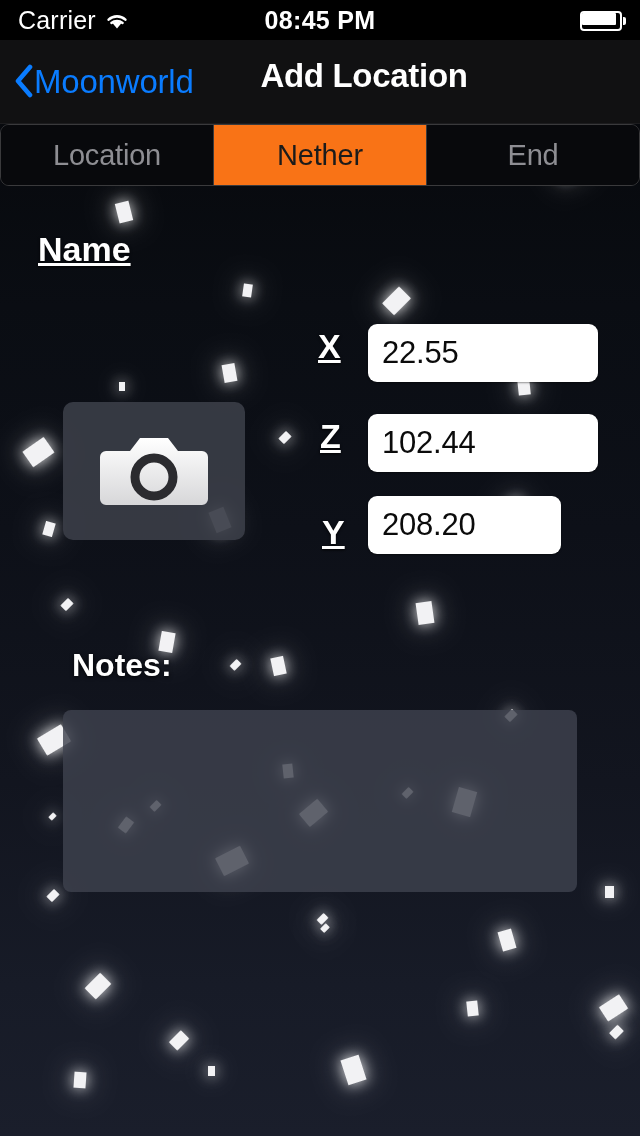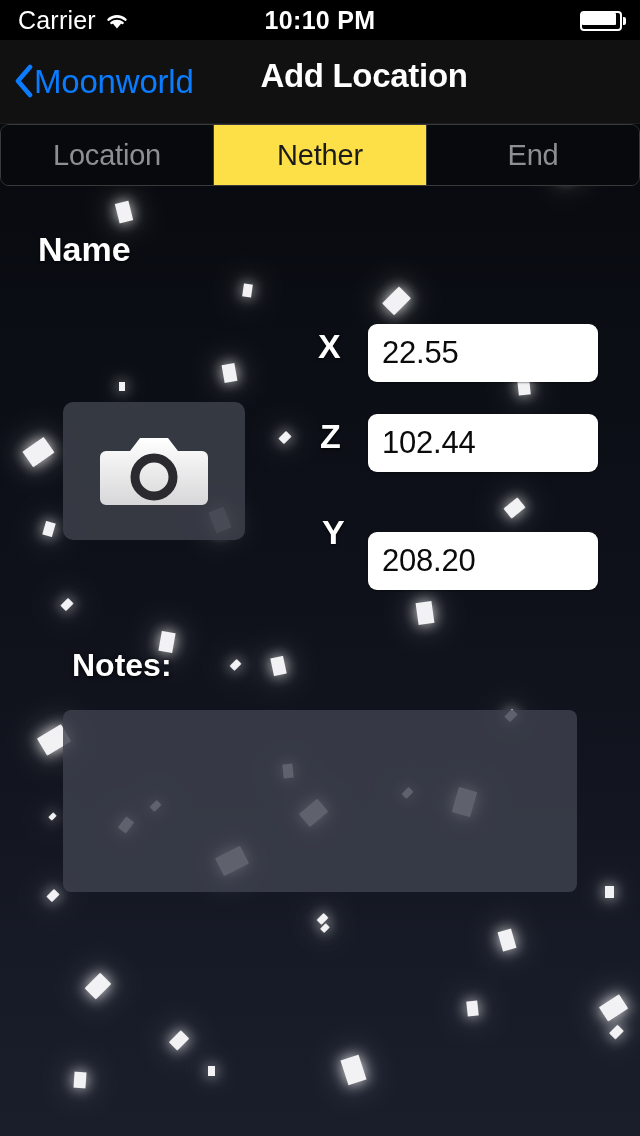--- a/index.html
+++ b/index.html
@@ -117,30 +117,31 @@
     display:flex; align-items:center; justify-content:center;
     font-size:29px;
     color:#8e8e93;
     background:#08090c;
     cursor:pointer;
     border-right:1px solid #3a3a3c;
     letter-spacing:-.2px;
   }
   .segment:last-child { border-right:none; }
   .segment.selected {
-    background:#fde047;
+    background:#f97316;
     color:#1b1b1b;
   }
 
   
   .field-label {
     position:absolute;
     color:#fff; font-weight:bold;
     text-shadow:0 1px 3px rgba(0,0,0,.9);
     z-index:6;
+    text-decoration:underline;
   }
   .text-field {
     position:absolute;
     background:#fff;
     border-radius:9px;
     display:flex; align-items:center;
     padding:0 14px;
     font-size:31px;
     color:#0b0b0b;
     z-index:6;
@@ -152,21 +153,21 @@
   #name-label { left:38px; top:106px; font-size:34px; }
   #name-field  { left:148px; top:105px; width:450px; height:59px; }
 
   #x-label { left:318px; top:203px; font-size:34px; }
   #x-field { left:368px; top:200px; width:230px; height:58px; }
 
   #z-label { left:320px; top:293px; font-size:34px; }
   #z-field { left:368px; top:290px; width:230px; height:58px; }
 
   #y-label { left:322px; top:389px; font-size:34px; }
-  #y-field { left:368px; top:408px; width:230px; height:58px; }
+  #y-field { left:368px; top:372px; width:193px; height:58px; }
 
   
   #camera-button {
     position:absolute; left:63px; top:278px;
     width:182px; height:138px;
     background:rgba(58,61,70,.92);
     border-radius:10px;
     display:flex; align-items:center; justify-content:center;
     z-index:6;
     cursor:pointer;
@@ -198,21 +199,21 @@
     <div id="carrier-group">
       <span id="carrier-label">Carrier</span>
       <span class="wifi-icon">
         <svg viewBox="0 0 26 20" width="26" height="20">
           <path d="M13 17.6 L8.6 12.3 a7 7 0 0 1 8.8 0 Z" fill="#fff"></path>
           <path d="M4.6 8.6 a12.6 12.6 0 0 1 16.8 0" stroke="#fff" stroke-width="2.6" fill="none" stroke-linecap="round"></path>
           <path d="M7.4 12.0 a8.6 8.6 0 0 1 11.2 0" stroke="#fff" stroke-width="2.4" fill="none" stroke-linecap="round"></path>
         </svg>
       </span>
     </div>
-    <div id="status-time">10:10 PM</div>
+    <div id="status-time">08:45 PM</div>
     <div id="battery">
       <div class="shell"></div>
       <div class="fill"></div>
       <div class="nub"></div>
     </div>
   </div>
 
   <div id="nav-bar">
     <div id="back-button">
       <span class="chevron-left">

